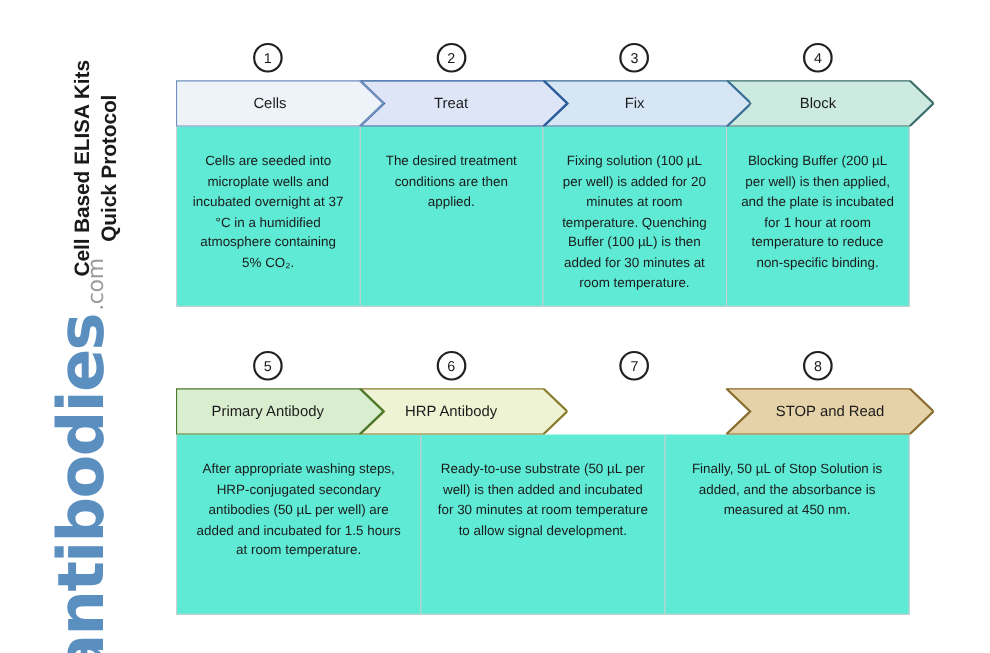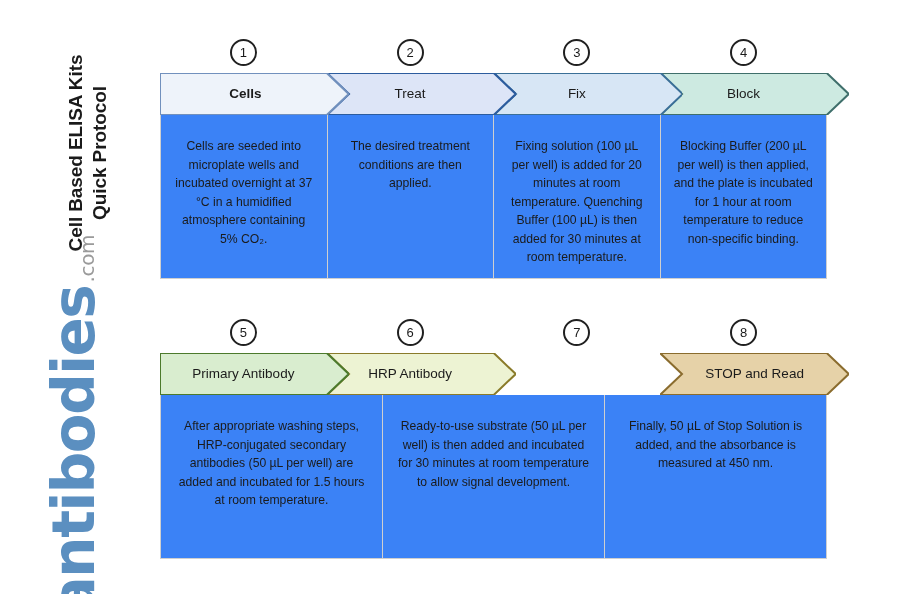--- a/index.html
+++ b/index.html
@@ -112,21 +112,21 @@
     position: absolute; left: 0; top: 0;
     width: 100%; height: 100%;
     z-index: 1;
   }
   .chev .shape svg { display: block; width: 100%; height: 100%; }
 
   .bodystrip {
     position: absolute; left: 0; top: 81px;
     width: 667px; height: 164px;
     display: flex;
-    background: #3b82f6;
+    background: #5eead4;
     border: 1px solid #cfcfcf;
     border-top: none;
   }
   .bodycell {
     flex: 1 1 0;
     border-right: 1px solid #cfcfcf;
     display: flex;
     align-items: flex-start;
     justify-content: center;
     padding: 22px 13px 10px 13px;
@@ -173,21 +173,21 @@
           <div class="circle">4</div>
         </div>
       </div>
     <div class="chevstrip">
         <div class="chev" style="left: 0px; width: 188.75px; z-index: 4;">
           <div class="shape">
             <svg viewBox="0 0 188.75 42" preserveAspectRatio="none">
               <polygon points="0,0 166.75,0 188.75,21 166.75,42 0,42" fill="#eef3fa" stroke="#7190bd" stroke-width="2" stroke-linejoin="miter"></polygon>
             </svg>
           </div>
-          <div class="cap" style="margin-right: 18px; font-weight: bold;">Cells</div>
+          <div class="cap" style="margin-right: 18px;">Cells</div>
         </div>
         <div class="chev" style="left: 166.75px; width: 188.75px; z-index: 3;">
           <div class="shape">
             <svg viewBox="0 0 188.75 42" preserveAspectRatio="none">
               <polygon points="0,0 166.75,0 188.75,21 166.75,42 0,42 22,21" fill="#dde5f7" stroke="#2c5c9e" stroke-width="2" stroke-linejoin="miter"></polygon>
             </svg>
           </div>
           <div class="cap" style="margin-right: 22px;">Treat</div>
         </div>
         <div class="chev" style="left: 333.5px; width: 188.75px; z-index: 2;">

